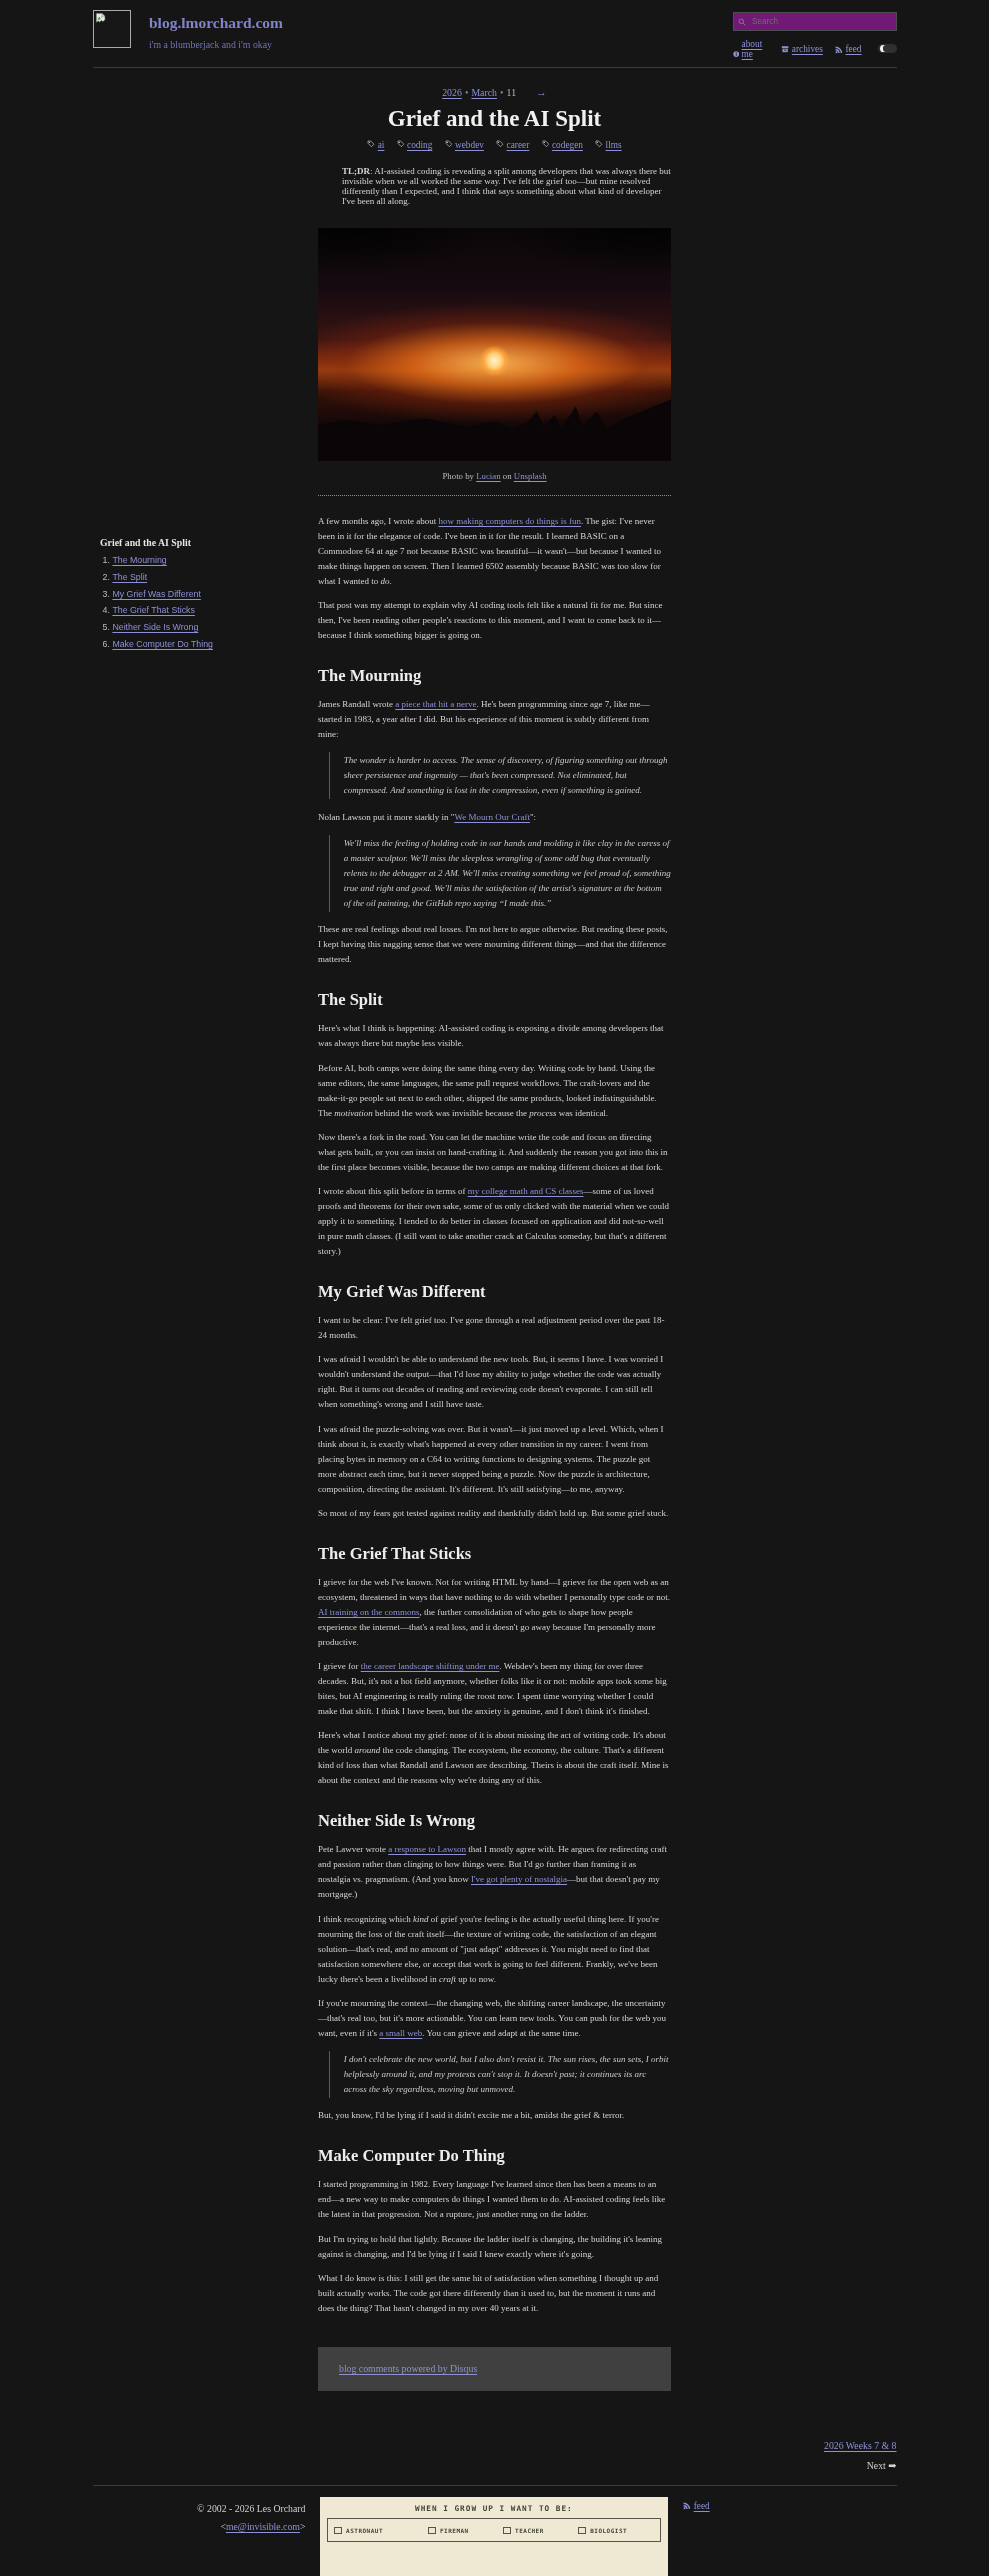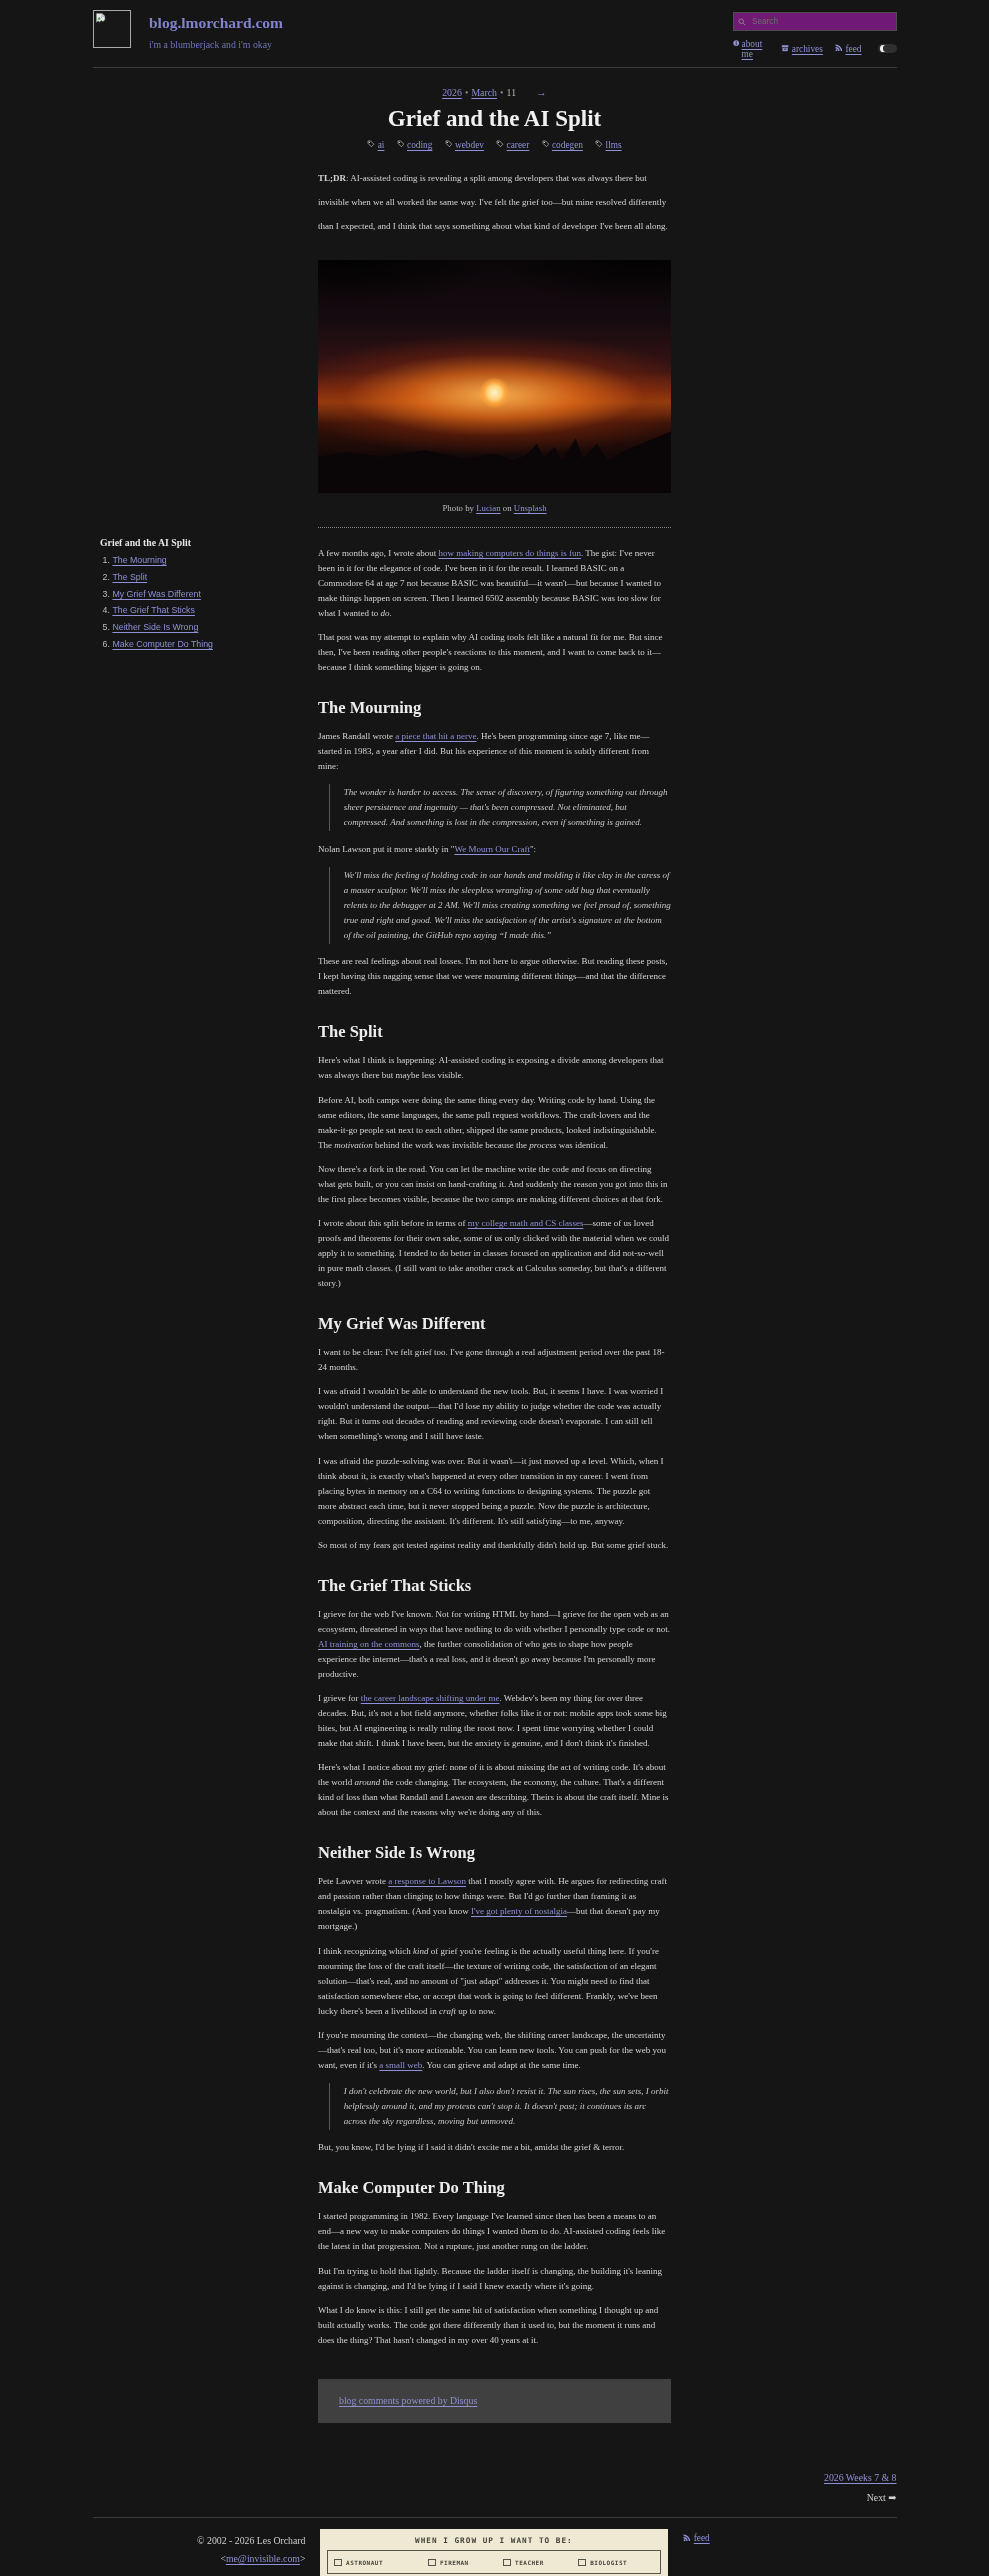--- a/index.html
+++ b/index.html
@@ -21,35 +21,35 @@
   .brand-text { margin-left:18.5px; }
   .site-title { font-size:15.5px; font-weight:bold; color:#8183cb; text-decoration:none; display:block; margin-top:4.1px; }
   .site-tagline { font-size:9.8px; color:#7173b8; margin-top:6.2px; }
   .header-right { width:164px; padding-top:2.1px; }
   .search-box { position:relative; }
   .search-box input { width:100%; height:19px; background:#701a75; border:0.5px solid #4d4d4d;
     color:#c0c0c0; padding:0 5.2px 0 18.5px; font-family:"Liberation Sans",sans-serif; font-size:8.2px; }
   .search-box input::placeholder { color:#6d6d6d; }
   .search-box .icon { position:absolute; left:5.2px; top:5.2px; }
   .header-links { margin-top:7.2px; display:flex; align-items:center; font-size:9.3px; }
-  .header-links .hlink { display:inline-flex; align-items:flex-start; gap:2.6px; margin-right:12.4px; }
+  .header-links .hlink { display:inline-flex; align-items:flex-end; gap:2.6px; margin-right:12.4px; }
   .toggle { width:18.5px; height:9.3px; border-radius:5.2px; background:#2f2f2f; position:relative;
     margin-left:4.1px; cursor:pointer; flex:none; }
   .moon { width:6.7px; height:6.7px; border-radius:50%; background:#f2f2f2; position:absolute; left:2.1px; top:1.3px; overflow:visible; }
   .moon::after { content:""; position:absolute; width:6.7px; height:6.7px; border-radius:50%; background:#2f2f2f; left:2.6px; top:0; }
 
   
   .post { width:353px; margin:0 auto; }
   .post-meta { text-align:center; margin-top:18.5px; font-size:9.8px; color:#b9b9b9; }
   .post-meta .sep { color:#8b8b8b; margin:0 3.1px; }
   .post-meta .fwd-arrow { margin-left:17.5px; color:#8f91d8; font-weight:bold; font-size:10.8px; text-decoration:none; }
   .post-title { text-align:center; font-size:23px; line-height:1.25; color:#f1f1f1; margin:7.2px 0 5.2px; font-weight:bold; }
   .post-tags { text-align:center; font-size:9.3px; }
   .tag { display:inline-flex; align-items:flex-start; gap:2.6px; margin:0 6.2px; }
-  .tldr { margin-top:16.5px; font-size:9px; line-height:24px; }
+  .tldr { margin-top:16.5px; font-size:9px; line-height:10px;margin-left:24px; }
   .hero { margin-top:21.6px; width:353px; height:233px; position:relative; overflow:hidden; background:
     radial-gradient(circle 15.5px at 50% 57%, #fff3cf 0%, #ffd27a 45%, rgba(255,165,60,.85) 70%, rgba(255,140,40,0) 100%),
     radial-gradient(ellipse 62% 26% at 50% 58%, rgba(255,185,85,.9) 0%, rgba(234,110,24,.7) 38%, rgba(150,45,12,.35) 68%, rgba(0,0,0,0) 100%),
     linear-gradient(to bottom, #0a0709 0%, #160b10 26%, #371313 48%, #7c2d0e 57%, #93400f 61%, #351108 70%, #140808 84%, #0c0606 100%);
   }
   .hero-sil { position:absolute; left:0; right:0; bottom:0; height:85px; background:#0a0506;
     clip-path:polygon(0 58%, 8% 52%, 18% 58%, 30% 50%, 42% 60%, 50% 54%, 55% 62%, 59% 56%, 62% 42%, 64% 60%, 67% 46%, 69% 62%, 73% 36%, 75% 60%, 79% 42%, 82% 62%, 87% 50%, 100% 28%, 100% 100%, 0 100%); }
   .hero-vig { position:absolute; inset:0; background:
     radial-gradient(ellipse 60% 30% at 8% 0%, rgba(0,0,0,.75), rgba(0,0,0,0) 70%),
     radial-gradient(ellipse 60% 30% at 92% 0%, rgba(0,0,0,.7), rgba(0,0,0,0) 70%); }

